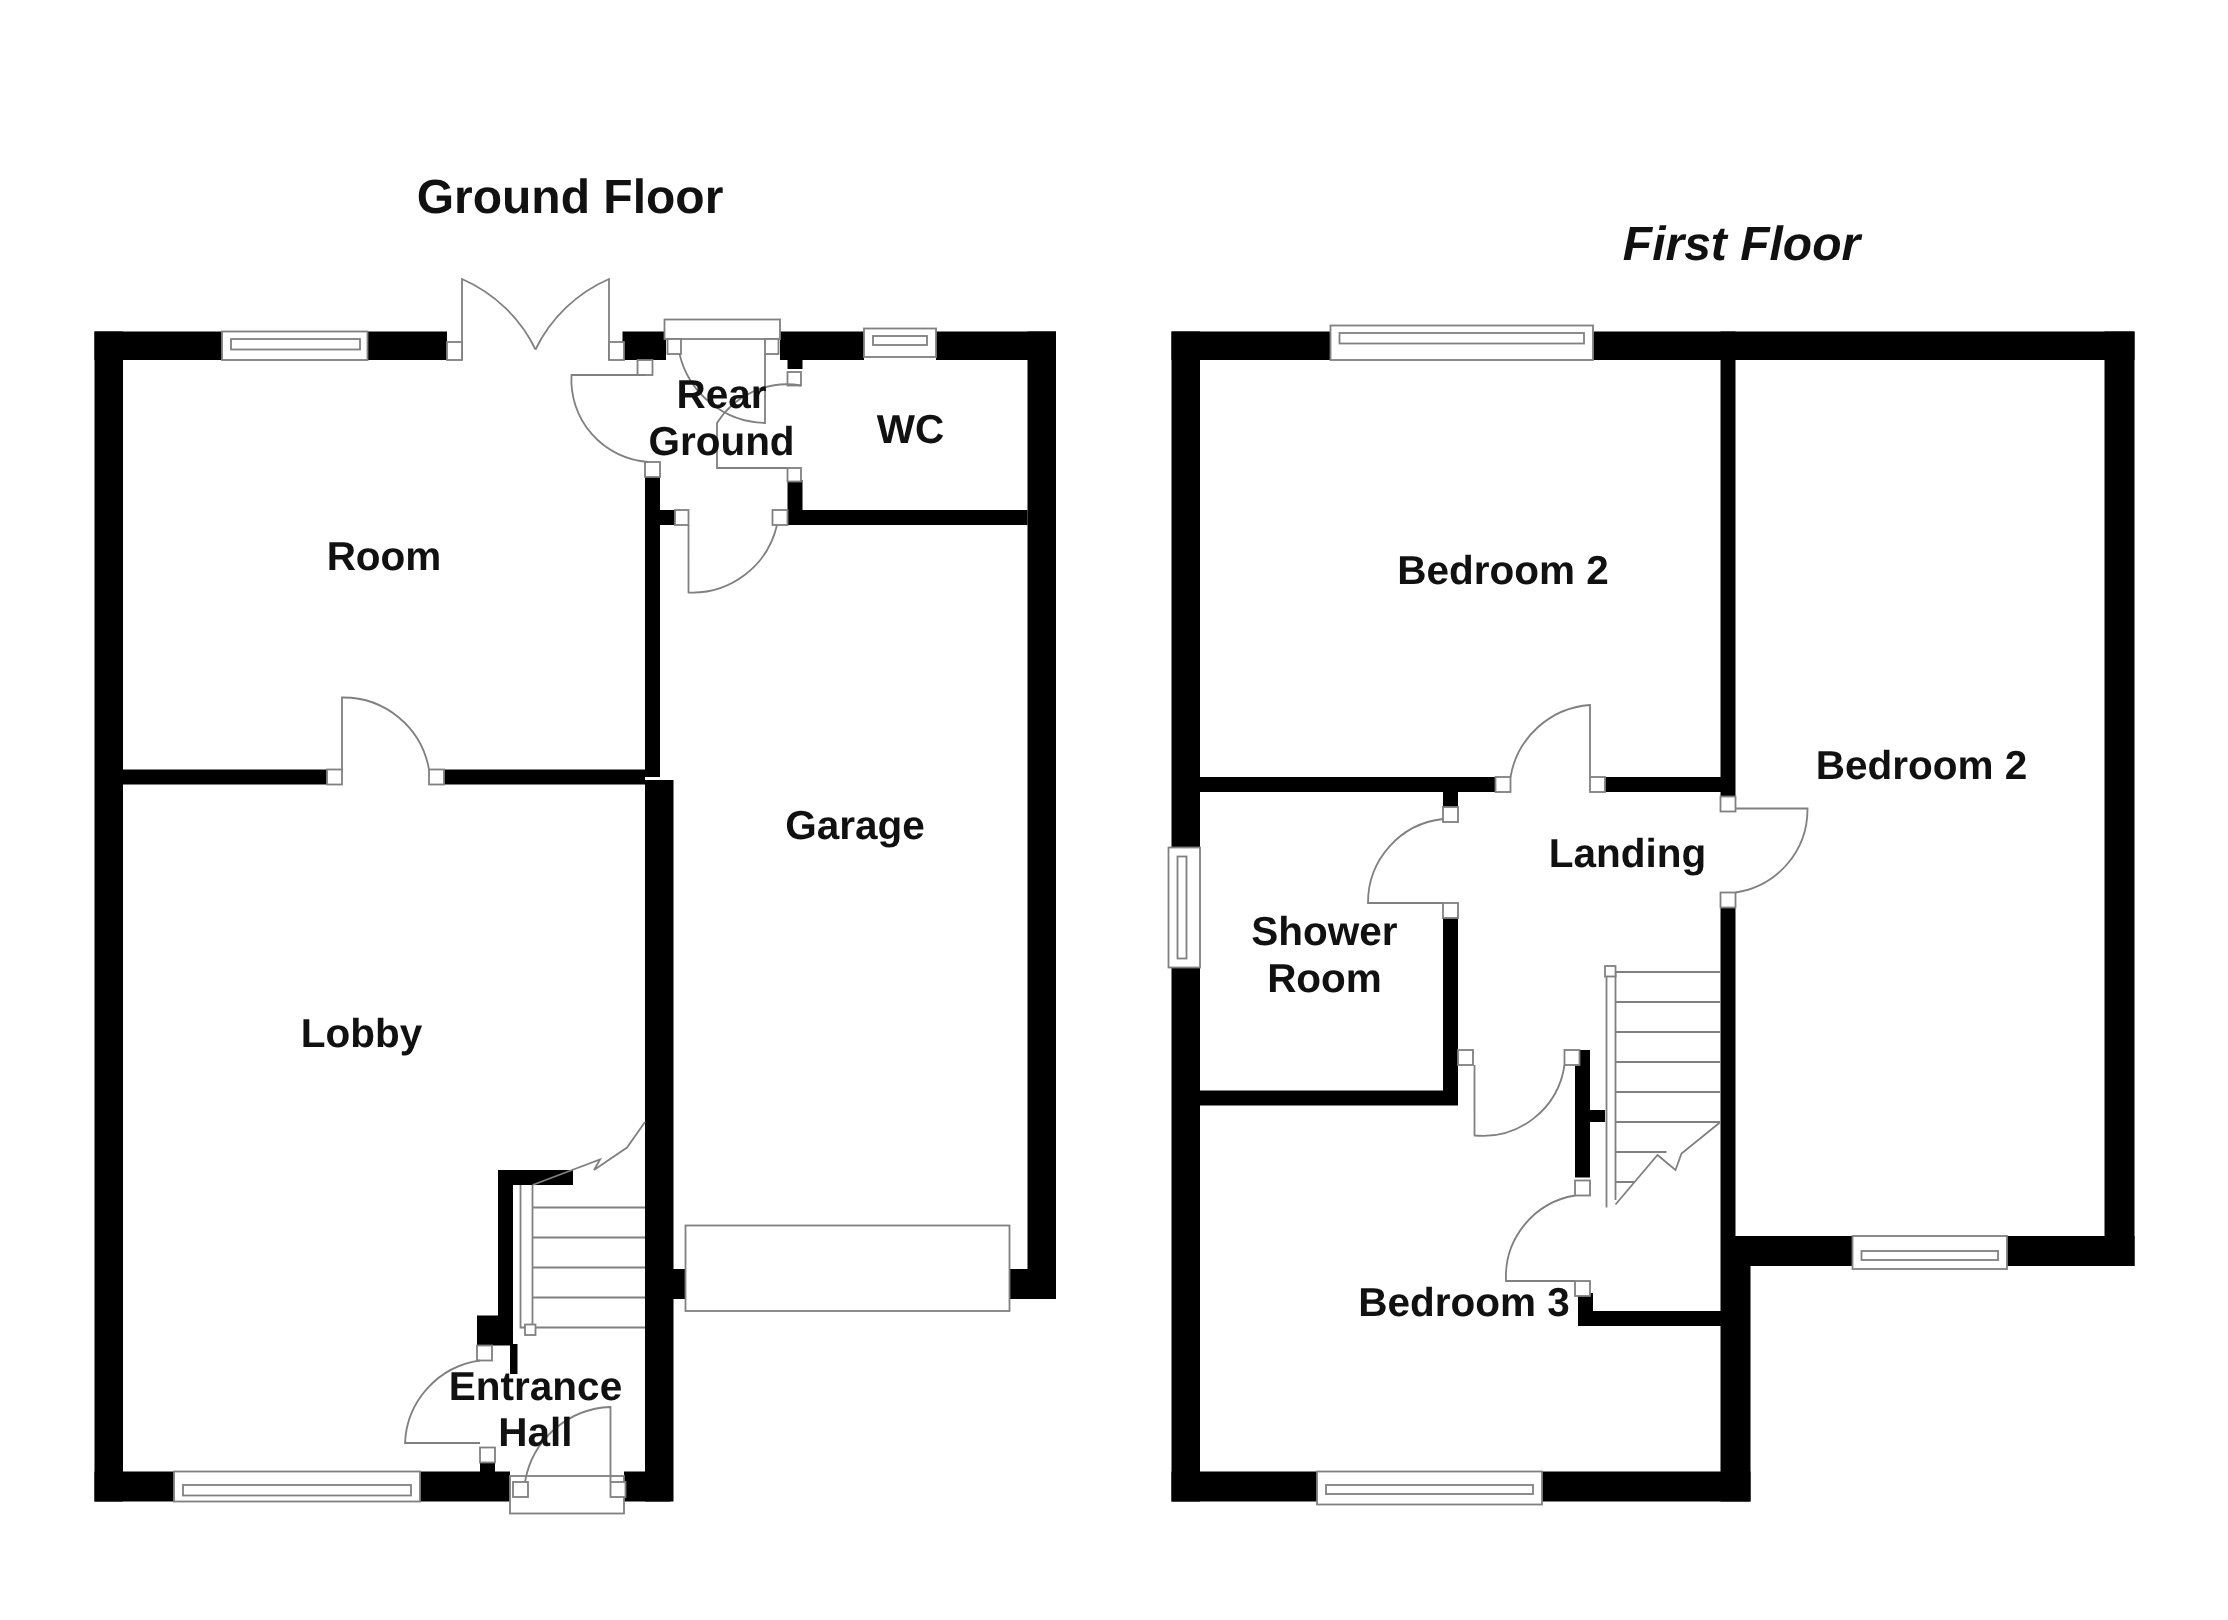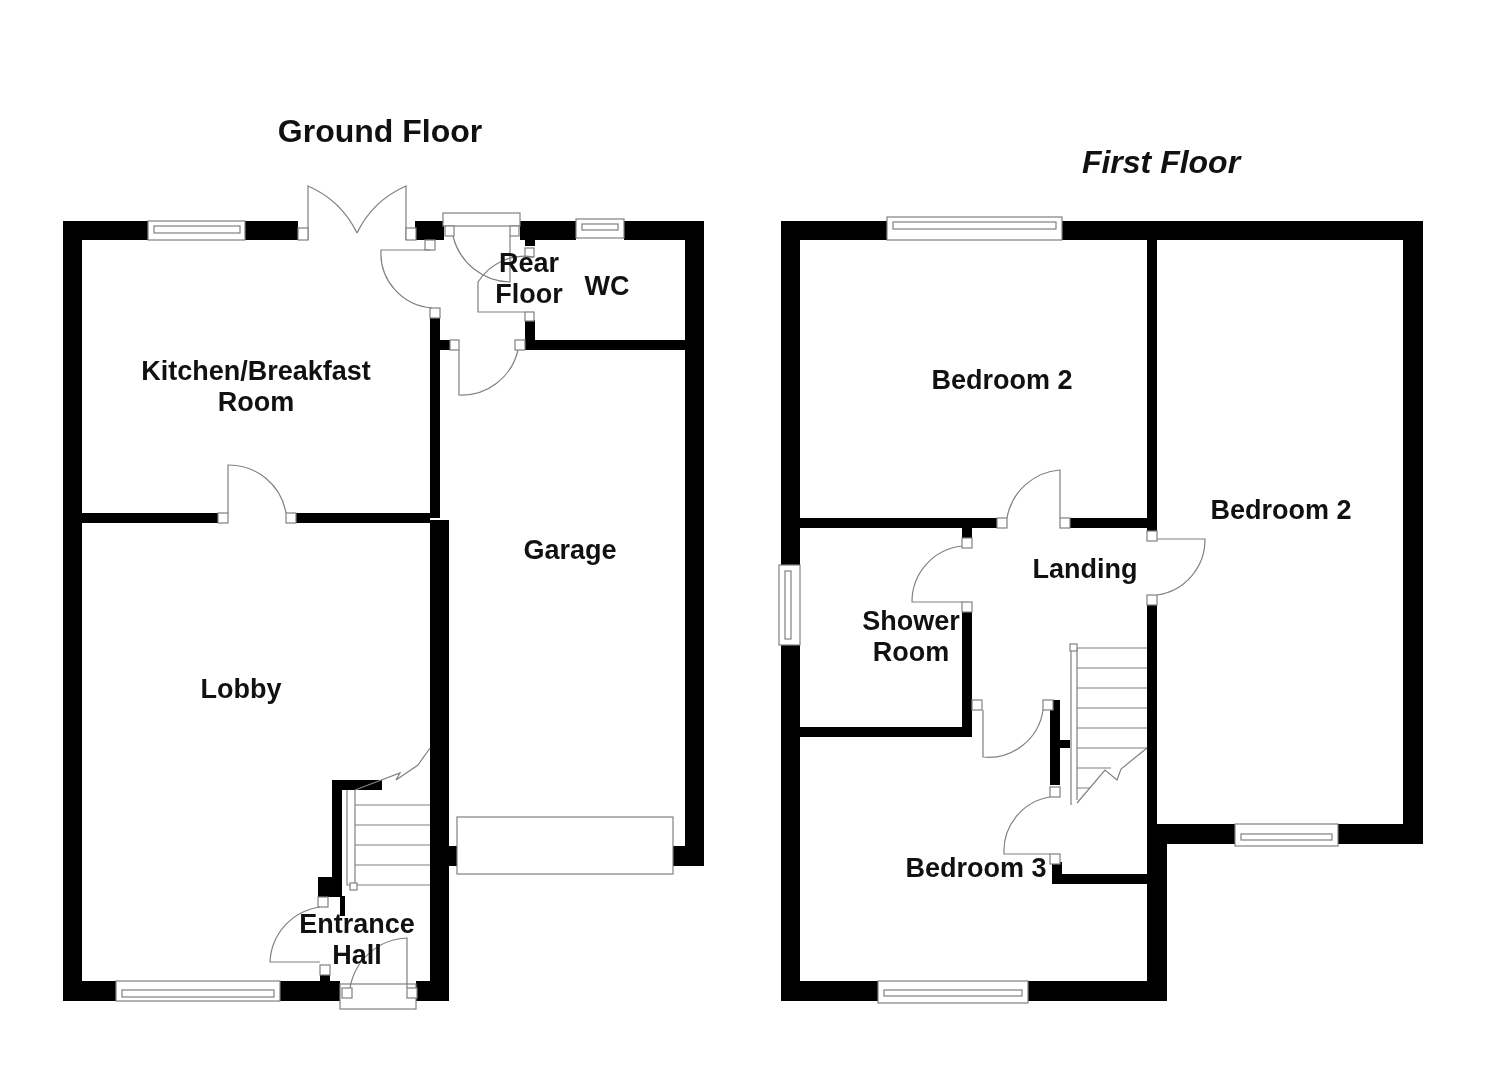--- a/index.html
+++ b/index.html
@@ -163,35 +163,34 @@
       <path class="line" d="M1147 748 L1121 769 L1117 780 L1105 770 L1077 803"></path>
       <rect class="thin" x="1070" y="644" width="7" height="7"></rect>
     </g>
   </g>
 </svg>
 
 <div class="label title" style="left:380px; top:113px;">Ground Floor</div>
 <div class="label title" style="left:1161px; top:144px;font-style:italic;">First Floor</div>
 
 <div class="label" style="left:256px; top:356px;">
-  <div>Kitchen/Breakfast</div>
   <div>Room</div>
 </div>
-<div class="label" style="left:481px; top:248px;margin-left:48px;">
+<div class="label" style="left:481px; top:248px;">
   <div>Rear</div>
-  <div>Floor</div>
+  <div>Ground</div>
 </div>
 <div class="label" style="left:607px; top:271px;">WC</div>
 <div class="label" style="left:570px; top:535px;text-align:right;">Garage</div>
 <div class="label" style="left:241px; top:674px;">Lobby</div>
 <div class="label" style="left:357px; top:909px;">
   <div>Entrance</div>
   <div>Hall</div>
 </div>
 
 <div class="label" style="left:961px; top:365px;margin-left:41px;">Bedroom 2</div>
 <div class="label" style="left:1281px; top:495px;">Bedroom 2</div>
 <div class="label" style="left:1085px; top:554px;">Landing</div>
-<div class="label" style="left:883px; top:606px;margin-left:28px;">
+<div class="label" style="left:883px; top:606px;">
   <div>Shower</div>
   <div>Room</div>
 </div>
 <div class="label" style="left:976px; top:853px;">Bedroom 3</div>
 
 </body></html>

